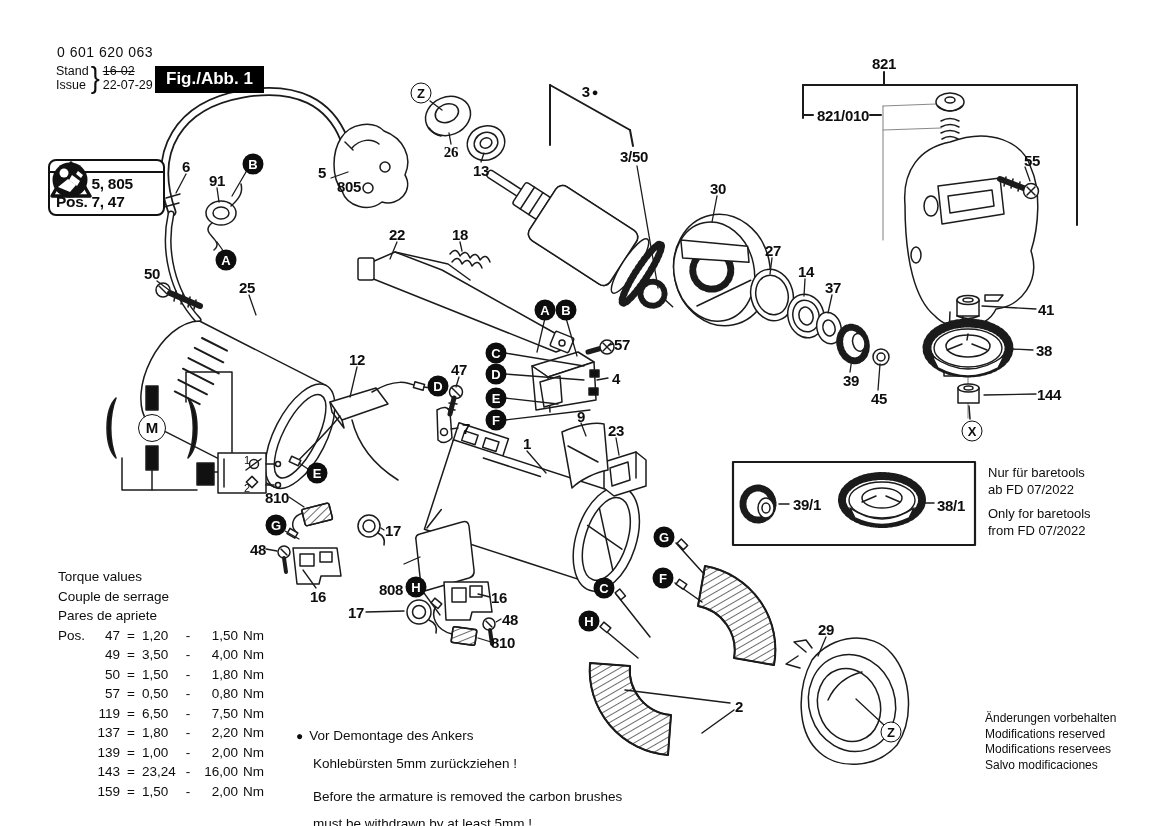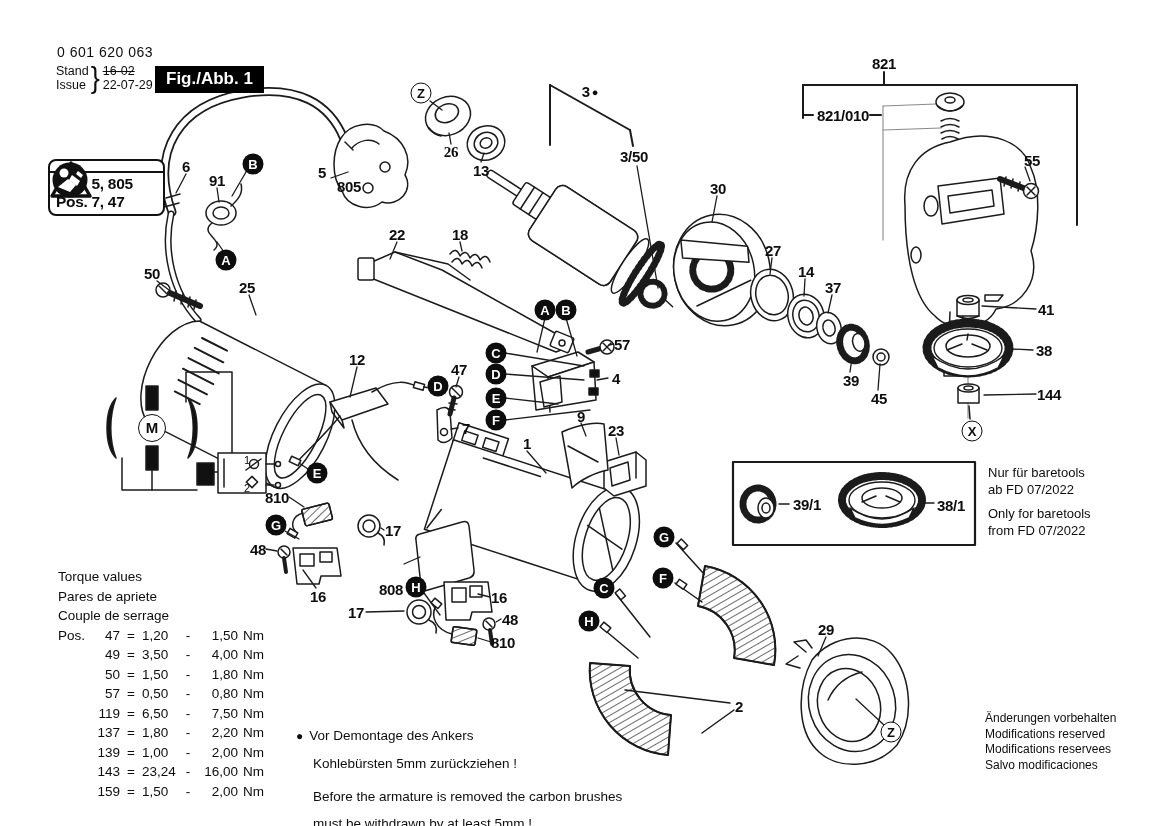--- a/index.html
+++ b/index.html
@@ -517,22 +517,22 @@
     </div>
     <div class="warntext">
       <div>Pos. 5, 805</div>
       <div>Pos. 7, 47</div>
     </div>
   </div>
 
   <div class="abs torque">
     <div id="torque-titles">
         <div>Torque values</div>
+        <div>Couple de serrage</div>
         <div>Pares de apriete</div>
-        <div>Couple de serrage</div>
       </div>
     <div id="torque-rows">
         <div class="trow">
           <span class="tpre">Pos.</span>
           <span class="tpos">47</span>
           <span class="teq">=</span>
           <span class="tmin">1,20</span>
           <span class="tdash">-</span>
           <span class="tmax">1,50</span>
           <span class="tunit">Nm</span>

